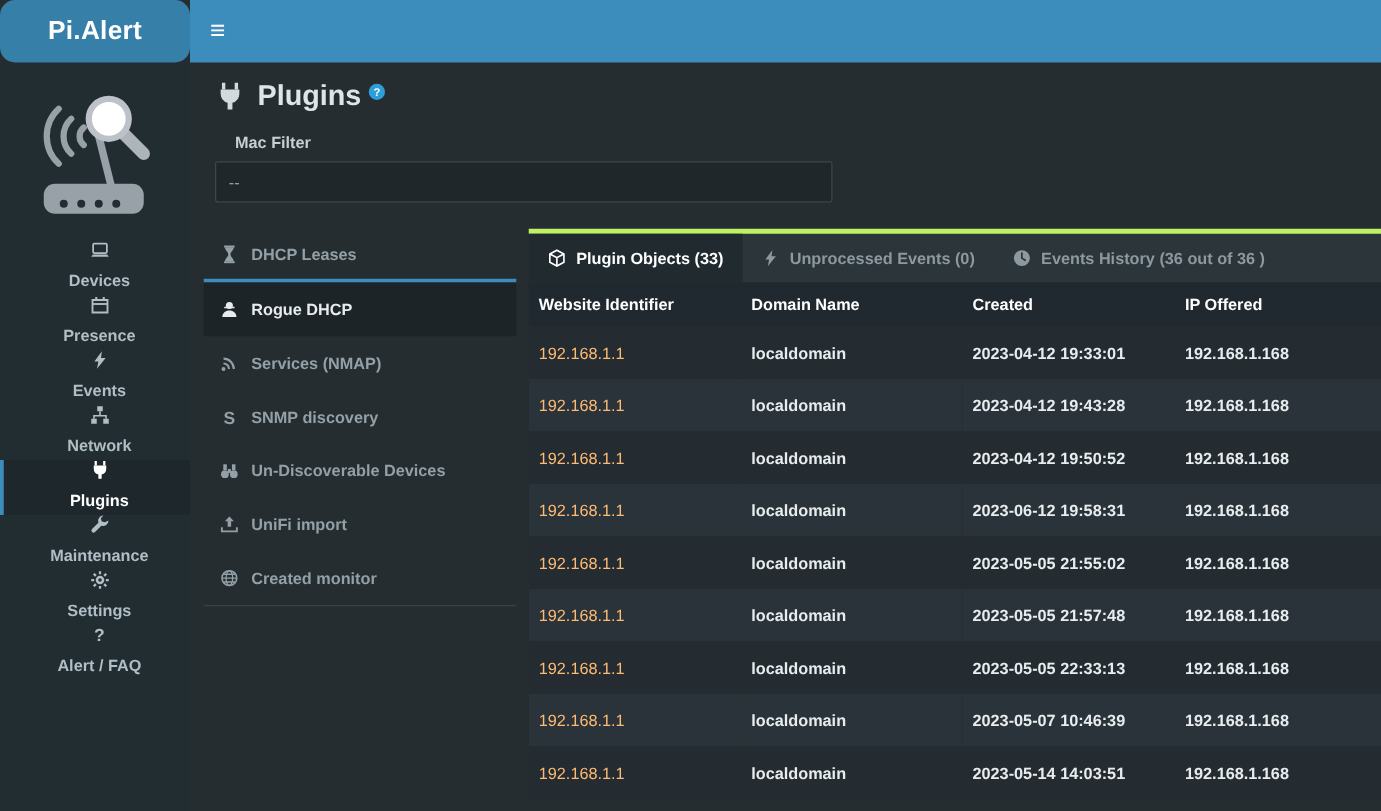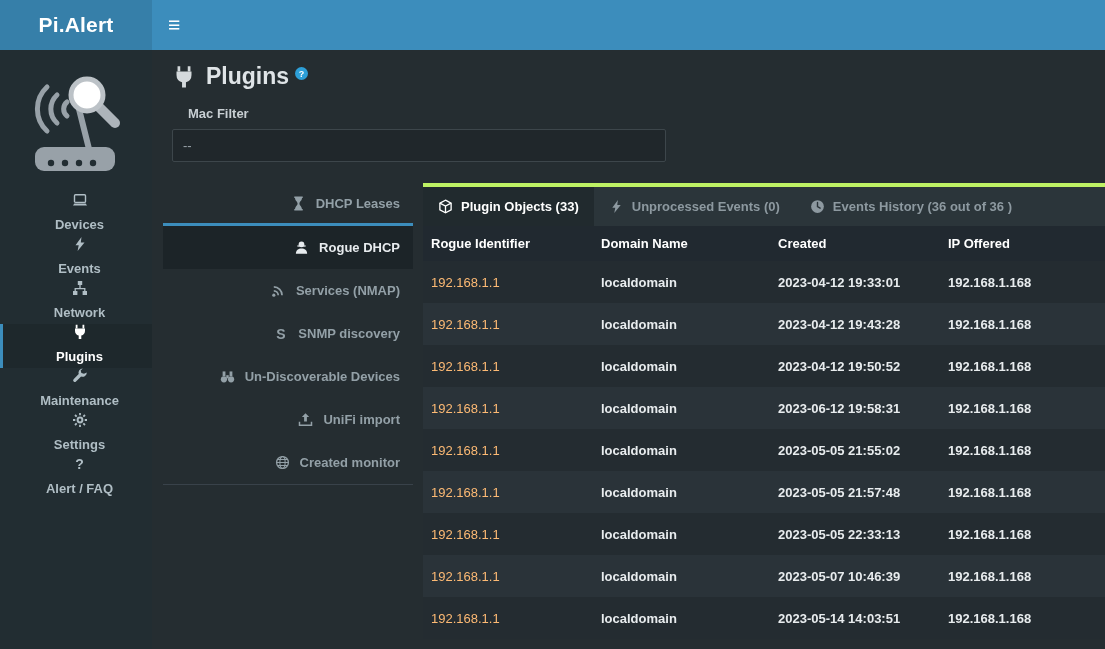--- a/index.html
+++ b/index.html
@@ -3,21 +3,21 @@
 <meta charset="utf-8">
 <style>
   * { margin:0; padding:0; box-sizing:border-box; }
   html,body { width:1105px; height:649px; overflow:hidden; background:#252d31;
               font-family:"Liberation Sans", sans-serif; }
   body { position:relative; }
 
   
   .topbar { position:absolute; top:0; left:0; width:1105px; height:50px; display:flex; z-index:5; }
   .brand { width:152px; background:#367fa9; color:#fff; font-size:21px; font-weight:700;
-           display:flex; align-items:center; justify-content:center; letter-spacing:.2px; cursor:pointer; }
+           display:flex; align-items:center; justify-content:center; letter-spacing:.2px; cursor:pointer;border-radius:12px; }
   .navstrip { flex:1; background:#3c8dbc; display:flex; align-items:center; }
   .hamburger { background:none; border:none; color:#fff; font-size:21px; padding:0 16px; height:100%;
                cursor:pointer; font-family:inherit; }
 
   
   .sidebar { position:absolute; top:50px; left:0; width:152px; bottom:0; background:#222d32; }
   .logo-wrap { height:142px; display:flex; align-items:center; justify-content:center; padding-top:10px; }
   .side-menu { display:block; }
   .side-item { display:flex; align-items:center; gap:9px; height:44px; padding:0 8px 0 12px;
                color:#b0bec5; font-size:13px; font-weight:700; cursor:pointer;
@@ -38,21 +38,21 @@
   .filter-label { display:block; margin:16px 0 0 36px; font-size:13px; font-weight:700; color:#c8cfd3; }
   .mac-select { margin:8px 0 0 20px; width:494px; height:33px; background:#20272b;
                 border:1px solid #3d464b; border-radius:2px; color:#9aa4aa; font-size:13px;
                 display:flex; align-items:center; padding:0 10px; cursor:pointer; }
 
   .content-row { display:flex; align-items:flex-start; margin-top:21px; }
 
   
   .plugin-nav { width:250px; margin-left:11px; border-bottom:1px solid #39424a; }
   .pnav-item { display:flex; align-items:center; gap:10px; height:43px; padding:0 13px;
-               color:#93a0a7; font-size:13px; font-weight:700; cursor:pointer;justify-content:flex-end; }
+               color:#93a0a7; font-size:13px; font-weight:700; cursor:pointer; }
   .pnav-item .icon { width:15px; height:15px; }
   .pnav-item.accent { border-bottom:3px solid #3c8dbc; }
   .pnav-item.active { background:#1c2428; color:#e7ebee; }
 
   
   .table-panel { flex:1; margin-left:10px; }
   .tabs { display:flex; height:43px; background:#2b353a; border-top:4px solid #bef264; }
   .tab { display:flex; align-items:center; gap:8px; padding:0 15px; font-size:13px; font-weight:700;
          color:#8d99a0; cursor:pointer; }
   .tab.active { background:#212a2e; color:#fff; }
@@ -99,20 +99,30 @@
   </div>
   <nav class="side-menu" id="side-menu">
       <div class="side-item">
         <span class="icon">
           <svg viewBox="0 0 16 16">
             <rect x="2.5" y="2.8" width="11" height="7.6" rx="1" fill="none" stroke="currentColor" stroke-width="1.4"></rect>
             <path d="M1 13.4h14l-1.3-1.9H2.3z" fill="currentColor"></path>
           </svg>
         </span>
         <span>Devices</span>
+      </div>
+      <div class="side-item">
+        <span class="icon">
+          <svg viewBox="0 0 16 16">
+            <path d="M2 4h12v10H2z" fill="none" stroke="currentColor" stroke-width="1.5"></path>
+            <path d="M2 7.2h12" stroke="currentColor" stroke-width="1.5"></path>
+            <path d="M5 1.6v3M11 1.6v3" stroke="currentColor" stroke-width="1.7"></path>
+          </svg>
+        </span>
+        <span>Presence</span>
       </div>
       <div class="side-item">
         <span class="icon">
           <svg viewBox="0 0 16 16">
             <path d="M9.5 1 3.5 9.2h3.2L5.6 15l6.9-8.6H8.8z" fill="currentColor"></path>
           </svg>
         </span>
         <span>Events</span>
       </div>
       <div class="side-item">
@@ -279,21 +289,21 @@
         </div>
       <table class="plugin-table">
         <colgroup>
             <col style="width:170px">
             <col style="width:177px">
             <col style="width:170px">
             <col>
           </colgroup>
         <thead>
             <tr id="thead-row">
-              <th>Rogue Identifier</th>
+              <th>Website Identifier</th>
               <th>Domain Name</th>
               <th>Created</th>
               <th>IP Offered</th>
             </tr>
           </thead>
         <tbody id="tbody">
             <tr>
               <td class="link">192.168.1.1</td>
               <td>localdomain</td>
               <td>2023-04-12 19:33:01</td>

